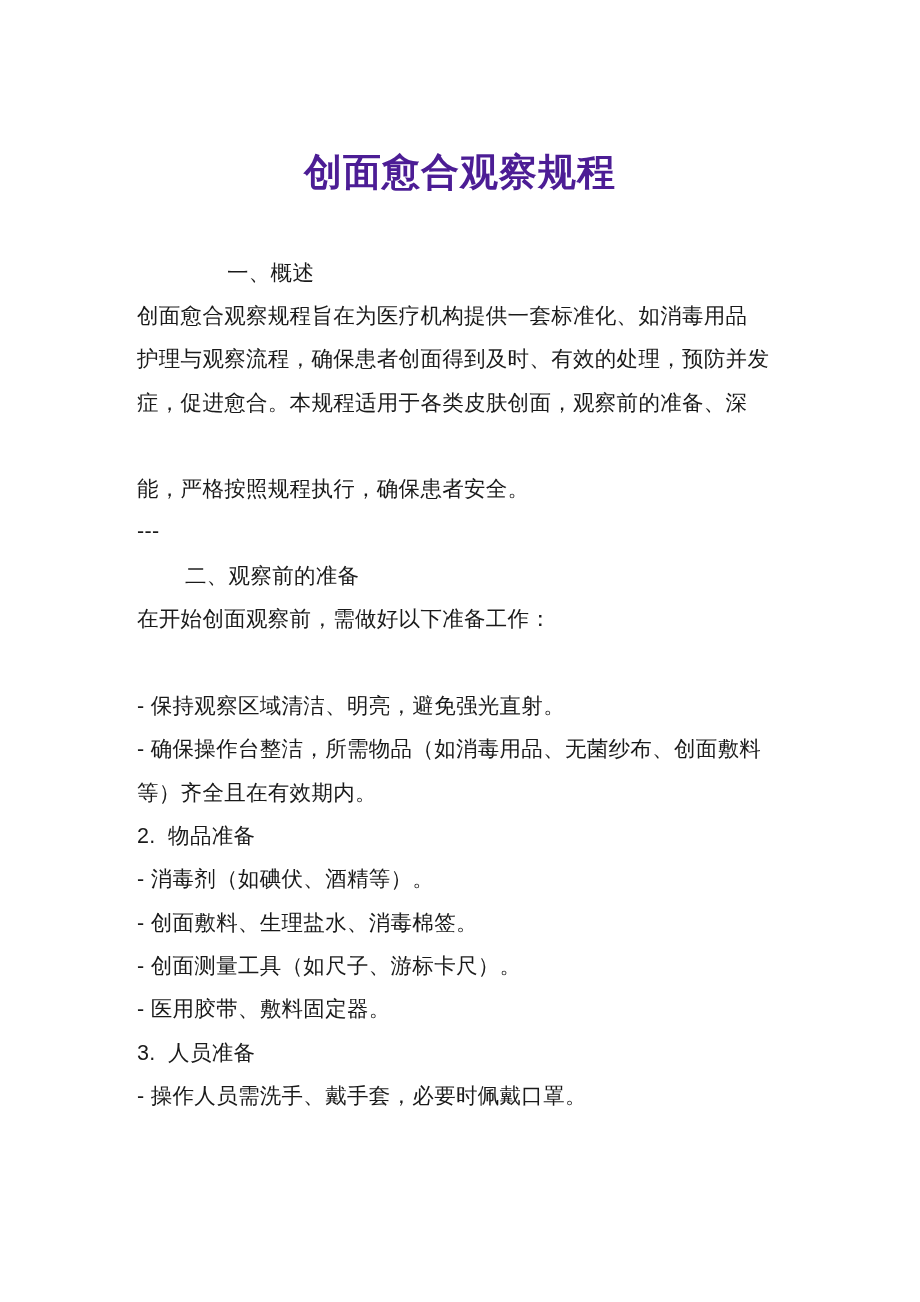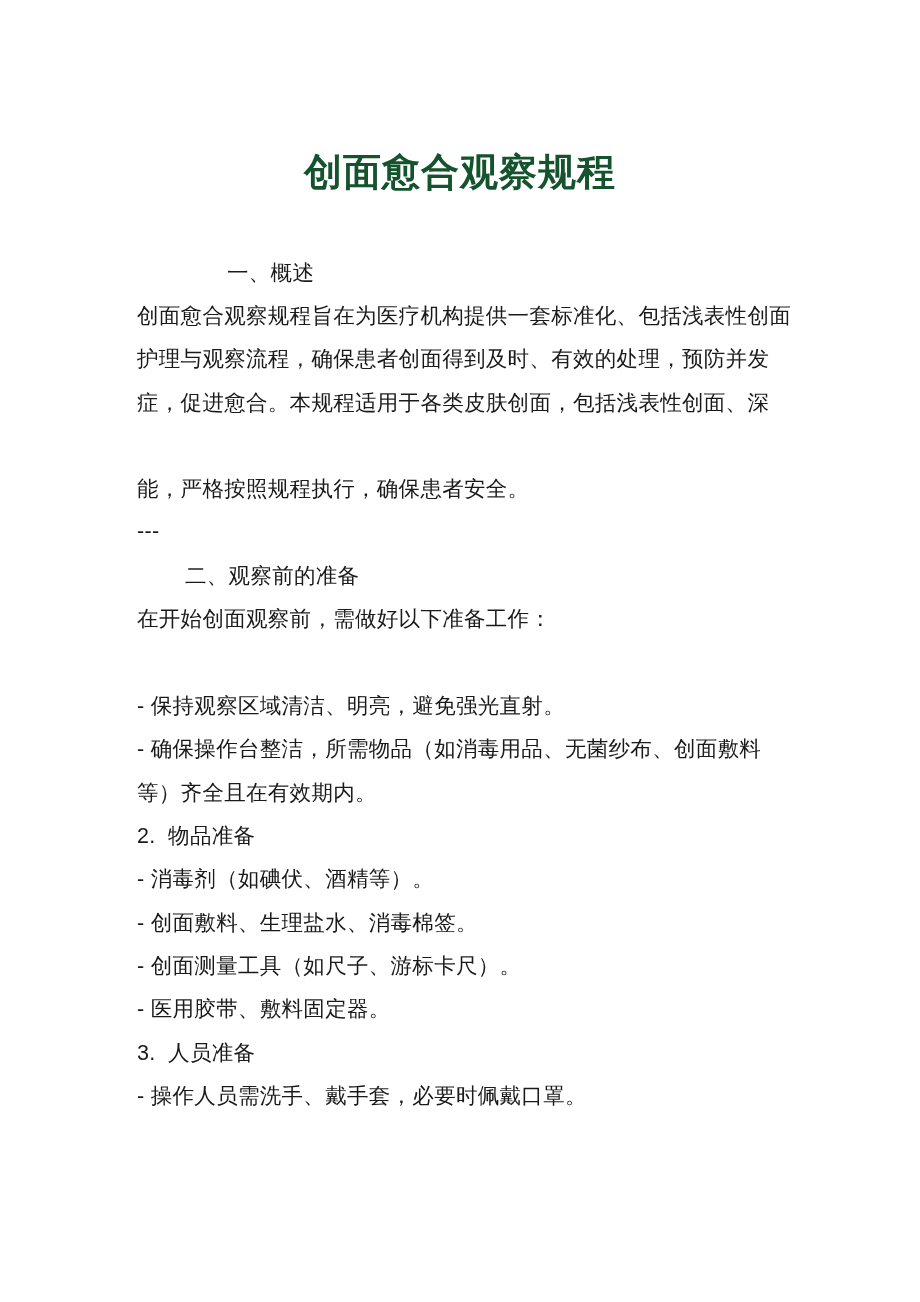--- a/index.html
+++ b/index.html
@@ -18,21 +18,21 @@
   }
   .doc-title {
     position: absolute;
     top: 148px;
     left: 0;
     width: 920px;
     text-align: center;
     font-size: 38px;
     line-height: 48px;
     font-weight: bold;
-    color: #14532d;
+    color: #4c1d95;
     letter-spacing: 1px;
   }
   .line {
     position: absolute;
     left: 137px;
     width: 700px;
     font-size: 21.5px;
     line-height: 26px;
     letter-spacing: 0.3px;
     white-space: pre;
@@ -43,23 +43,23 @@
 </style>
 </head>
 <body>
 
 <div class="page">
 
   <div class="doc-title">创面愈合观察规程</div>
 
   <div class="line heading-1" style="top:260px">一、概述</div>
 
-  <div class="line" style="top:303px">创面愈合观察规程旨在为医疗机构提供一套标准化、包括浅表性创面</div>
+  <div class="line" style="top:303px">创面愈合观察规程旨在为医疗机构提供一套标准化、如消毒用品</div>
   <div class="line" style="top:346px">护理与观察流程，确保患者创面得到及时、有效的处理，预防并发</div>
-  <div class="line" style="top:390px">症，促进愈合。本规程适用于各类皮肤创面，包括浅表性创面、深</div>
+  <div class="line" style="top:390px">症，促进愈合。本规程适用于各类皮肤创面，观察前的准备、深</div>
   <div class="line" style="top:476px">能，严格按照规程执行，确保患者安全。</div>
 
   <div class="line" style="top:518px">---</div>
 
   <div class="line heading-2" style="top:563px">二、观察前的准备</div>
 
   <div class="line" style="top:606px">在开始创面观察前，需做好以下准备工作：</div>
 
   <div class="line" style="top:736px">- 确保操作台整洁，所需物品（如消毒用品、无菌纱布、创面敷料</div>
   <div class="line" style="top:693px">- 保持观察区域清洁、明亮，避免强光直射。</div>

